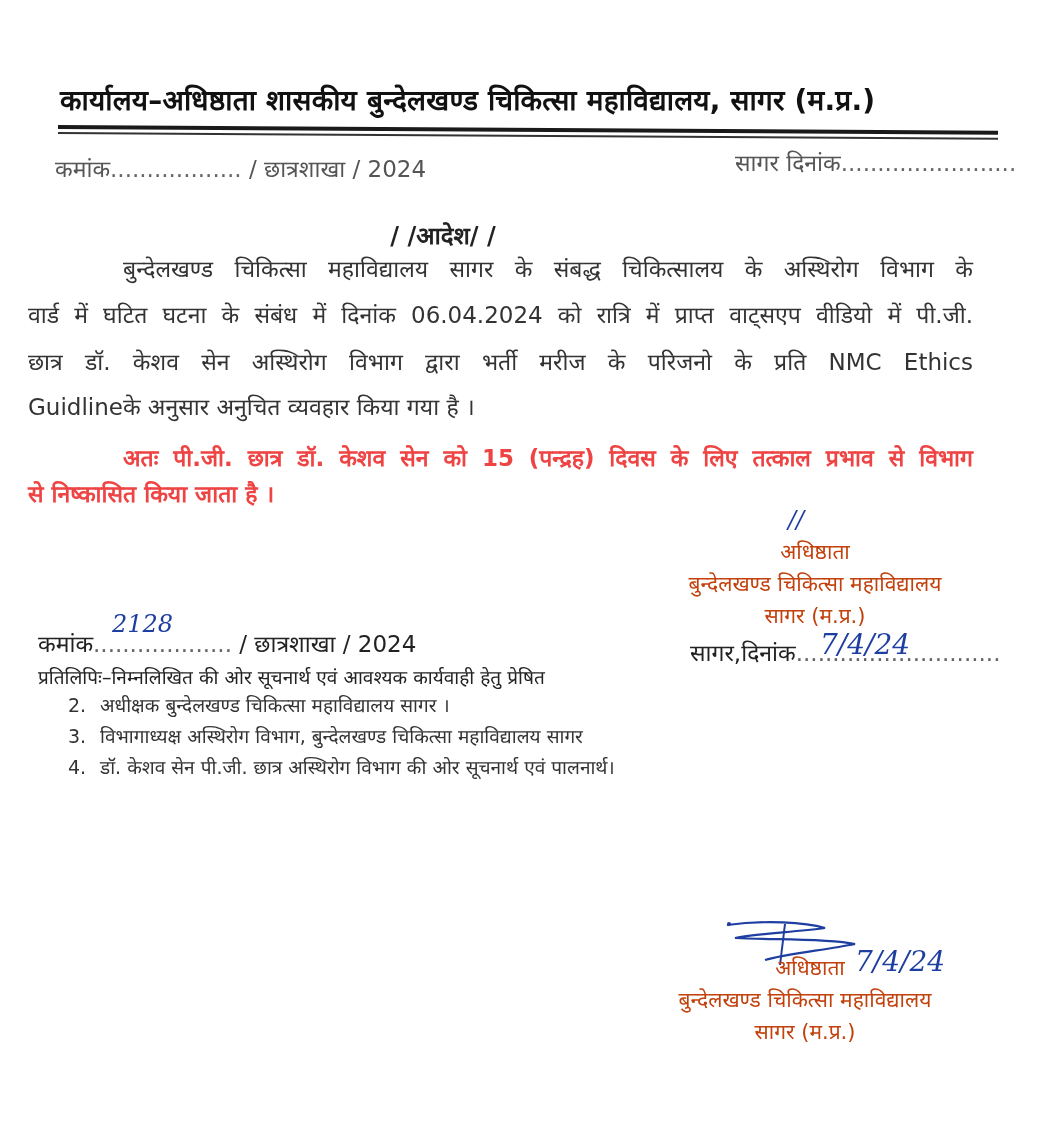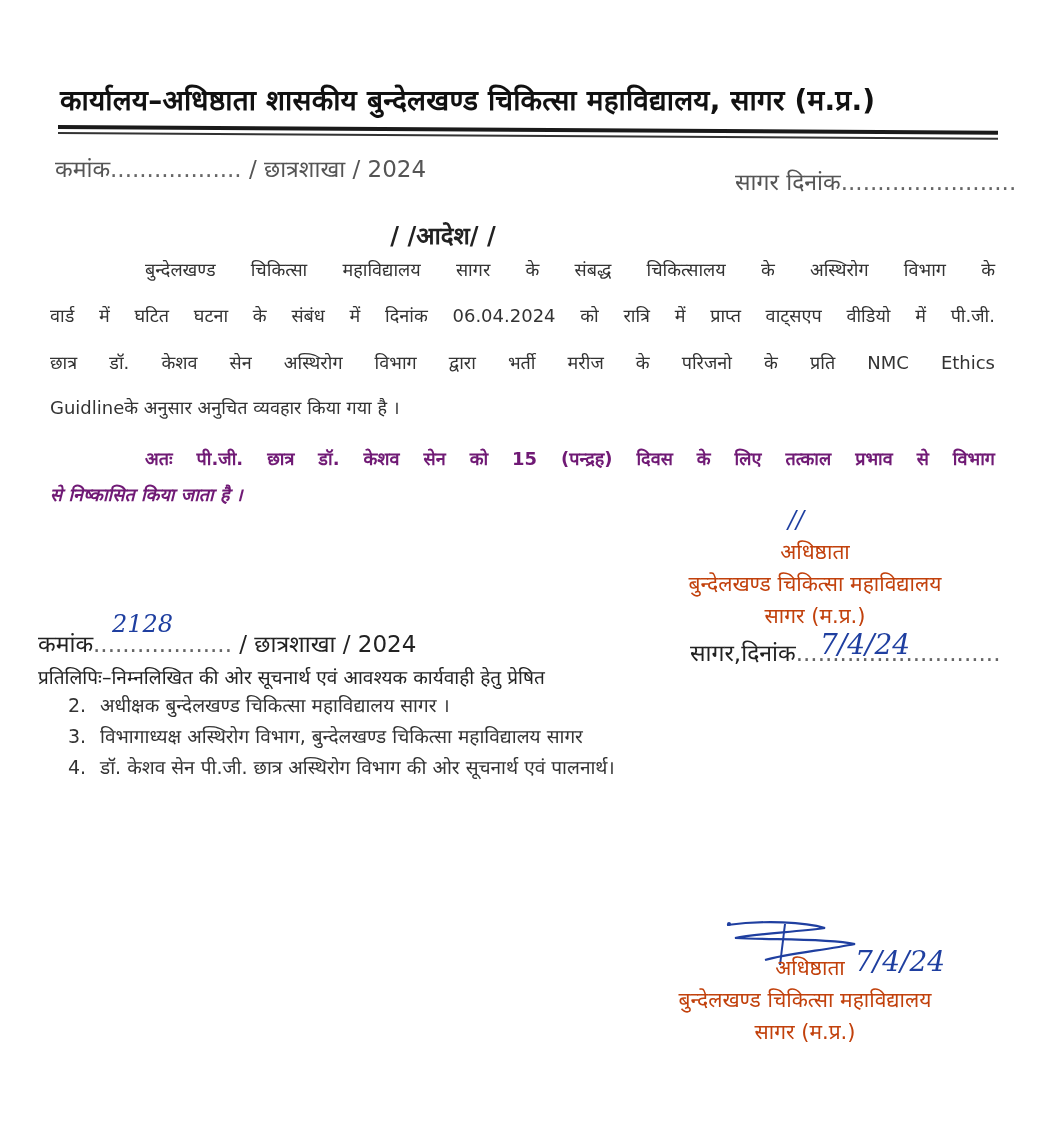--- a/index.html
+++ b/index.html
@@ -5,55 +5,55 @@
     html, body { margin: 0; padding: 0; background: #ffffff; }
     body { width: 1053px; height: 1131px; position: relative; overflow: hidden; font-family: "DejaVu Sans", sans-serif; color: #111; }
     .abs { position: absolute; white-space: nowrap; }
     .header-title { left: 60px; top: 80px; font-size: 28px; font-weight: bold; letter-spacing: 0.2px; color: #111; }
     .rule1 { position: absolute; left: 58px; top: 125px; width: 940px; height: 4px; background: #1a1a1a; transform: rotate(0.35deg); transform-origin: left; }
     .rule2 { position: absolute; left: 58px; top: 132px; width: 940px; height: 2px; background: #333; transform: rotate(0.35deg); transform-origin: left; }
     .ref-line { font-size: 23px; color: #555; }
     .ref-line.dark { color: #222; }
     .dots { letter-spacing: 0; color: #666; }
     .order-title { left: 0; width: 886px; top: 218px; text-align: center; font-size: 24px; font-weight: bold; color: #222; }
-    .para { position: absolute; left: 50px; width: 945px; font-size: 18px; line-height: 45px; text-align: justify; text-align-last: justify; color: #333; }
+    .para { position: absolute; left: 28px; width: 945px; font-size: 23px; line-height: 45px; text-align: justify; text-align-last: justify; color: #333; }
     .para .indent { display: inline-block; width: 95px; }
     .para.last-line { text-align-last: left; }
-    .para.bold { font-weight: bold; color: #701a75; }
+    .para.bold { font-weight: bold; color: #ef4444; }
     .sig { position: absolute; text-align: center; font-size: 21px; line-height: 32px; color: #c2410c; }
     .handwritten { position: absolute; font-family: "DejaVu Serif", serif; font-style: italic; color: #1f3fa0; }
     .cc-heading { left: 38px; top: 664px; font-size: 19px; color: #222; }
     .cc-list { position: absolute; left: 68px; top: 690px; margin: 0; padding: 0; list-style: none; font-size: 19px; line-height: 31px; color: #333; }
     .cc-list li span.num { display: inline-block; width: 32px; }
     .scribble { position: absolute; left: 725px; top: 920px; }
   </style>
 </head>
 <body>
 
 <div class="abs header-title">कार्यालय–अधिष्ठाता शासकीय बुन्देलखण्ड चिकित्सा महाविद्यालय, सागर (म.प्र.)</div>
 <div class="rule1"></div>
 <div class="rule2"></div>
 
 <div class="abs ref-line" style="left:55px; top:152px;">
   <span>कमांक</span><span class="dots">..................</span>
   <span>/ छात्रशाखा / 2024</span>
 </div>
-<div class="abs ref-line" style="left:735px; top:165px;">
+<div class="abs ref-line" style="left:735px; top:146px;">
   <span>सागर दिनांक</span><span class="dots">........................</span>
 </div>
 
 <div class="abs order-title">/ /आदेश/ /</div>
 
 <div class="para" style="top:247px;"><span class="indent"></span><span>बुन्देलखण्ड चिकित्सा महाविद्यालय सागर के संबद्ध चिकित्सालय के अस्थिरोग विभाग के</span></div>
 <div class="para" style="top:293px;">वार्ड में घटित घटना के संबंध में दिनांक 06.04.2024 को रात्रि में प्राप्त वाट्सएप वीडियो में पी.जी.</div>
 <div class="para" style="top:340px;">छात्र डॉ. केशव सेन अस्थिरोग विभाग द्वारा भर्ती मरीज के परिजनो के प्रति NMC Ethics</div>
 <div class="para last-line" style="top:385px;">Guidlineके अनुसार अनुचित व्यवहार किया गया है ।</div>
 
 <div class="para bold" style="top:436px;"><span class="indent"></span><span>अतः पी.जी. छात्र डॉ. केशव सेन को 15 (पन्द्रह) दिवस के लिए तत्काल प्रभाव से विभाग</span></div>
-<div class="para bold last-line" style="top:472px;font-style:italic;">से निष्कासित किया जाता है ।</div>
+<div class="para bold last-line" style="top:472px;">से निष्कासित किया जाता है ।</div>
 
 <div class="handwritten" style="left:788px; top:506px; font-size:24px;">//</div>
 <div class="sig" style="left:640px; width:350px; top:536px;">
   <div>अधिष्ठाता</div>
   <div>बुन्देलखण्ड चिकित्सा महाविद्यालय</div>
   <div>सागर (म.प्र.)</div>
 </div>
 
 <div class="abs ref-line dark" style="left:38px; top:627px;">
   <span>कमांक</span><span class="dots">...................</span>

